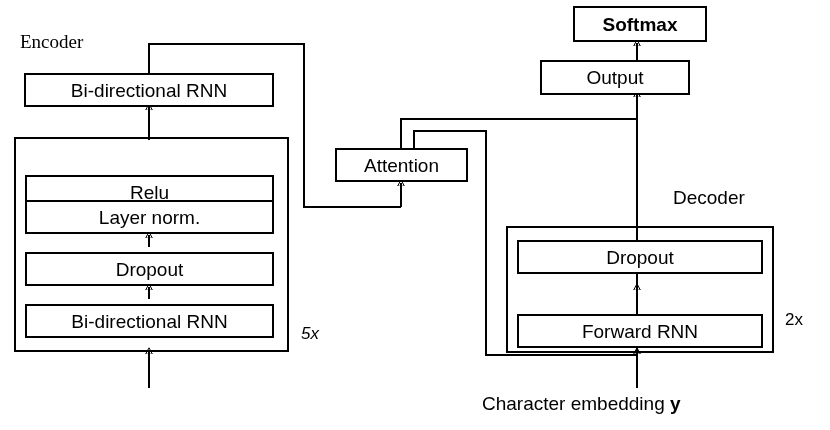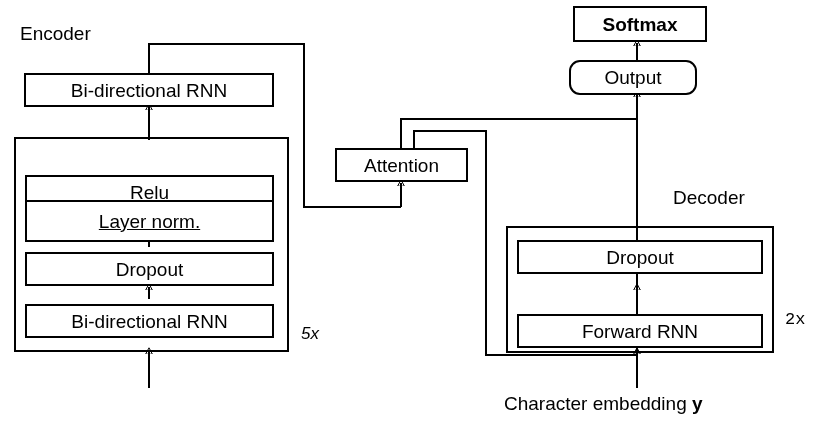--- a/index.html
+++ b/index.html
@@ -73,45 +73,45 @@
 
     <line x1="637" y1="355" x2="637" y2="119" stroke-width="2"></line>
     <line x1="637" y1="119" x2="637" y2="94" stroke-width="2" marker-end="url(#arrowhead)"></line>
     <line x1="637" y1="60" x2="637" y2="43" stroke-width="2" marker-end="url(#arrowhead)"></line>
 
     <line x1="637" y1="388" x2="637" y2="351" stroke-width="2" marker-end="url(#arrowhead)"></line>
     <line x1="637" y1="299" x2="637" y2="287" stroke-width="2" marker-end="url(#arrowhead)"></line>
     <line x1="637" y1="240" x2="637" y2="212" stroke-width="2"></line>
   </svg>
 
-  <div class="lbl" style="left:20px;top:24px;">Encoder</div>
+  <div class="lbl" style="left:20px;top:32px;font-family:Liberation Serif, serif;">Encoder</div>
 
   <div class="box" style="left:24px;top:73px;width:250px;height:34px;">Bi-directional RNN</div>
 
   <div class="group" style="left:14px;top:137px;width:275px;height:215px;"></div>
 
   <div class="box" style="left:25px;top:148px;width:249px;height:34px;margin-top:27px;">Relu</div>
-  <div class="box" style="left:25px;top:200px;width:249px;height:42px;text-decoration:underline;">Layer norm.</div>
+  <div class="box" style="left:25px;top:200px;width:249px;height:34px;">Layer norm.</div>
   <div class="box" style="left:25px;top:252px;width:249px;height:34px;">Dropout</div>
   <div class="box" style="left:25px;top:304px;width:249px;height:34px;">Bi-directional RNN</div>
 
   <div class="lbl-sm" style="left:301px;top:325px;font-style:italic;">5x</div>
 
 
   <div class="box" style="left:335px;top:148px;width:133px;height:34px;">Attention</div>
 
   <div class="box" style="left:573px;top:6px;width:134px;height:36px;font-weight:bold;">Softmax</div>
-  <div class="box" style="left:569px;top:60px;width:128px;height:35px;border-radius:11px;">Output</div>
+  <div class="box" style="left:540px;top:60px;width:150px;height:35px;">Output</div>
 
   <div class="lbl" style="left:673px;top:188px;text-align:right;">Decoder</div>
 
   <div class="group" style="left:506px;top:226px;width:268px;height:127px;"></div>
 
   <div class="box" style="left:517px;top:240px;width:246px;height:34px;">Dropout</div>
   <div class="box" style="left:517px;top:304px;width:246px;height:34px;margin-top:10px;">Forward RNN</div>
 
-  <div class="lbl-sm" style="left:785px;top:311px;font-family:Liberation Mono, monospace;">2x</div>
+  <div class="lbl-sm" style="left:785px;top:311px;">2x</div>
 
-  <div class="lbl" style="left:504px;top:394px;">
+  <div class="lbl" style="left:482px;top:394px;">
     <span>Character embedding </span><span class="bold">y</span>
   </div>
 
 </div>
 
 </body></html>

